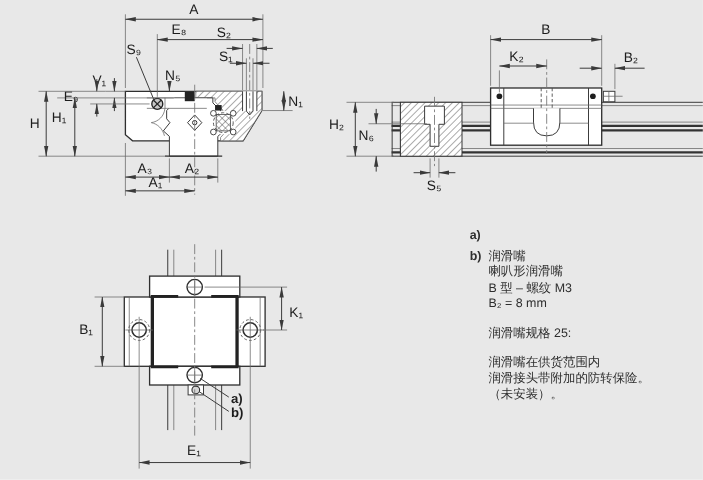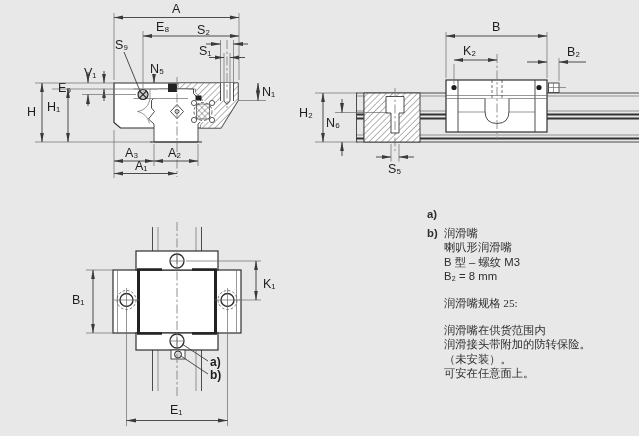--- a/index.html
+++ b/index.html
@@ -13,21 +13,21 @@
   .cl{stroke:#777;stroke-width:0.8;fill:none;stroke-dasharray:9 2.5 2.5 2.5;}
   .dash{stroke:#4a4a4a;stroke-width:0.8;fill:none;stroke-dasharray:3 2;}
   .wf{fill:#ffffff;}
   .lbl{font-size:12.5px;fill:#1d1d1d;}
   .lblb{font-size:12px;font-weight:bold;fill:#1d1d1d;}
   #notes{position:absolute;left:427px;top:207px;width:208px;color:#2e2e2e;
          font-size:11.3px;line-height:14.6px;}
   .nrow{display:flex;}
   .nmark{width:17px;font-weight:bold;flex:none;}
   .nblock{margin-bottom:4px;}
-  .nblock2{margin-top:12px;font-family:Liberation Serif, serif;}
+  .nblock2{margin-top:12px;}
 </style>
 </head>
 <body>
 
 <div id="page">
 <svg width="639" height="436" viewBox="0 0 639 436">
   <defs>
     <marker id="ar" viewBox="0 0 12 6" refX="11.5" refY="3" markerWidth="11" markerHeight="6" orient="auto-start-reverse">
       <path d="M0,0.6 L12,3 L0,5.4 z" fill="#3a3a3a"></path>
     </marker>
@@ -323,16 +323,15 @@
       <div>B₂ = 8 mm</div>
     </div>
   </div>
   <div class="nblock2" style="margin-left:17px;">
     <div>润滑嘴规格 25:</div>
   </div>
   <div class="nblock2" style="margin-left:17px;">
     <div>润滑嘴在供货范围内</div>
     <div>润滑接头带附加的防转保险。</div>
     <div>（未安装）。</div>
-    <div>可安在任意面上。</div>
   </div>
 </div>
 </div>
 
 </body></html>

